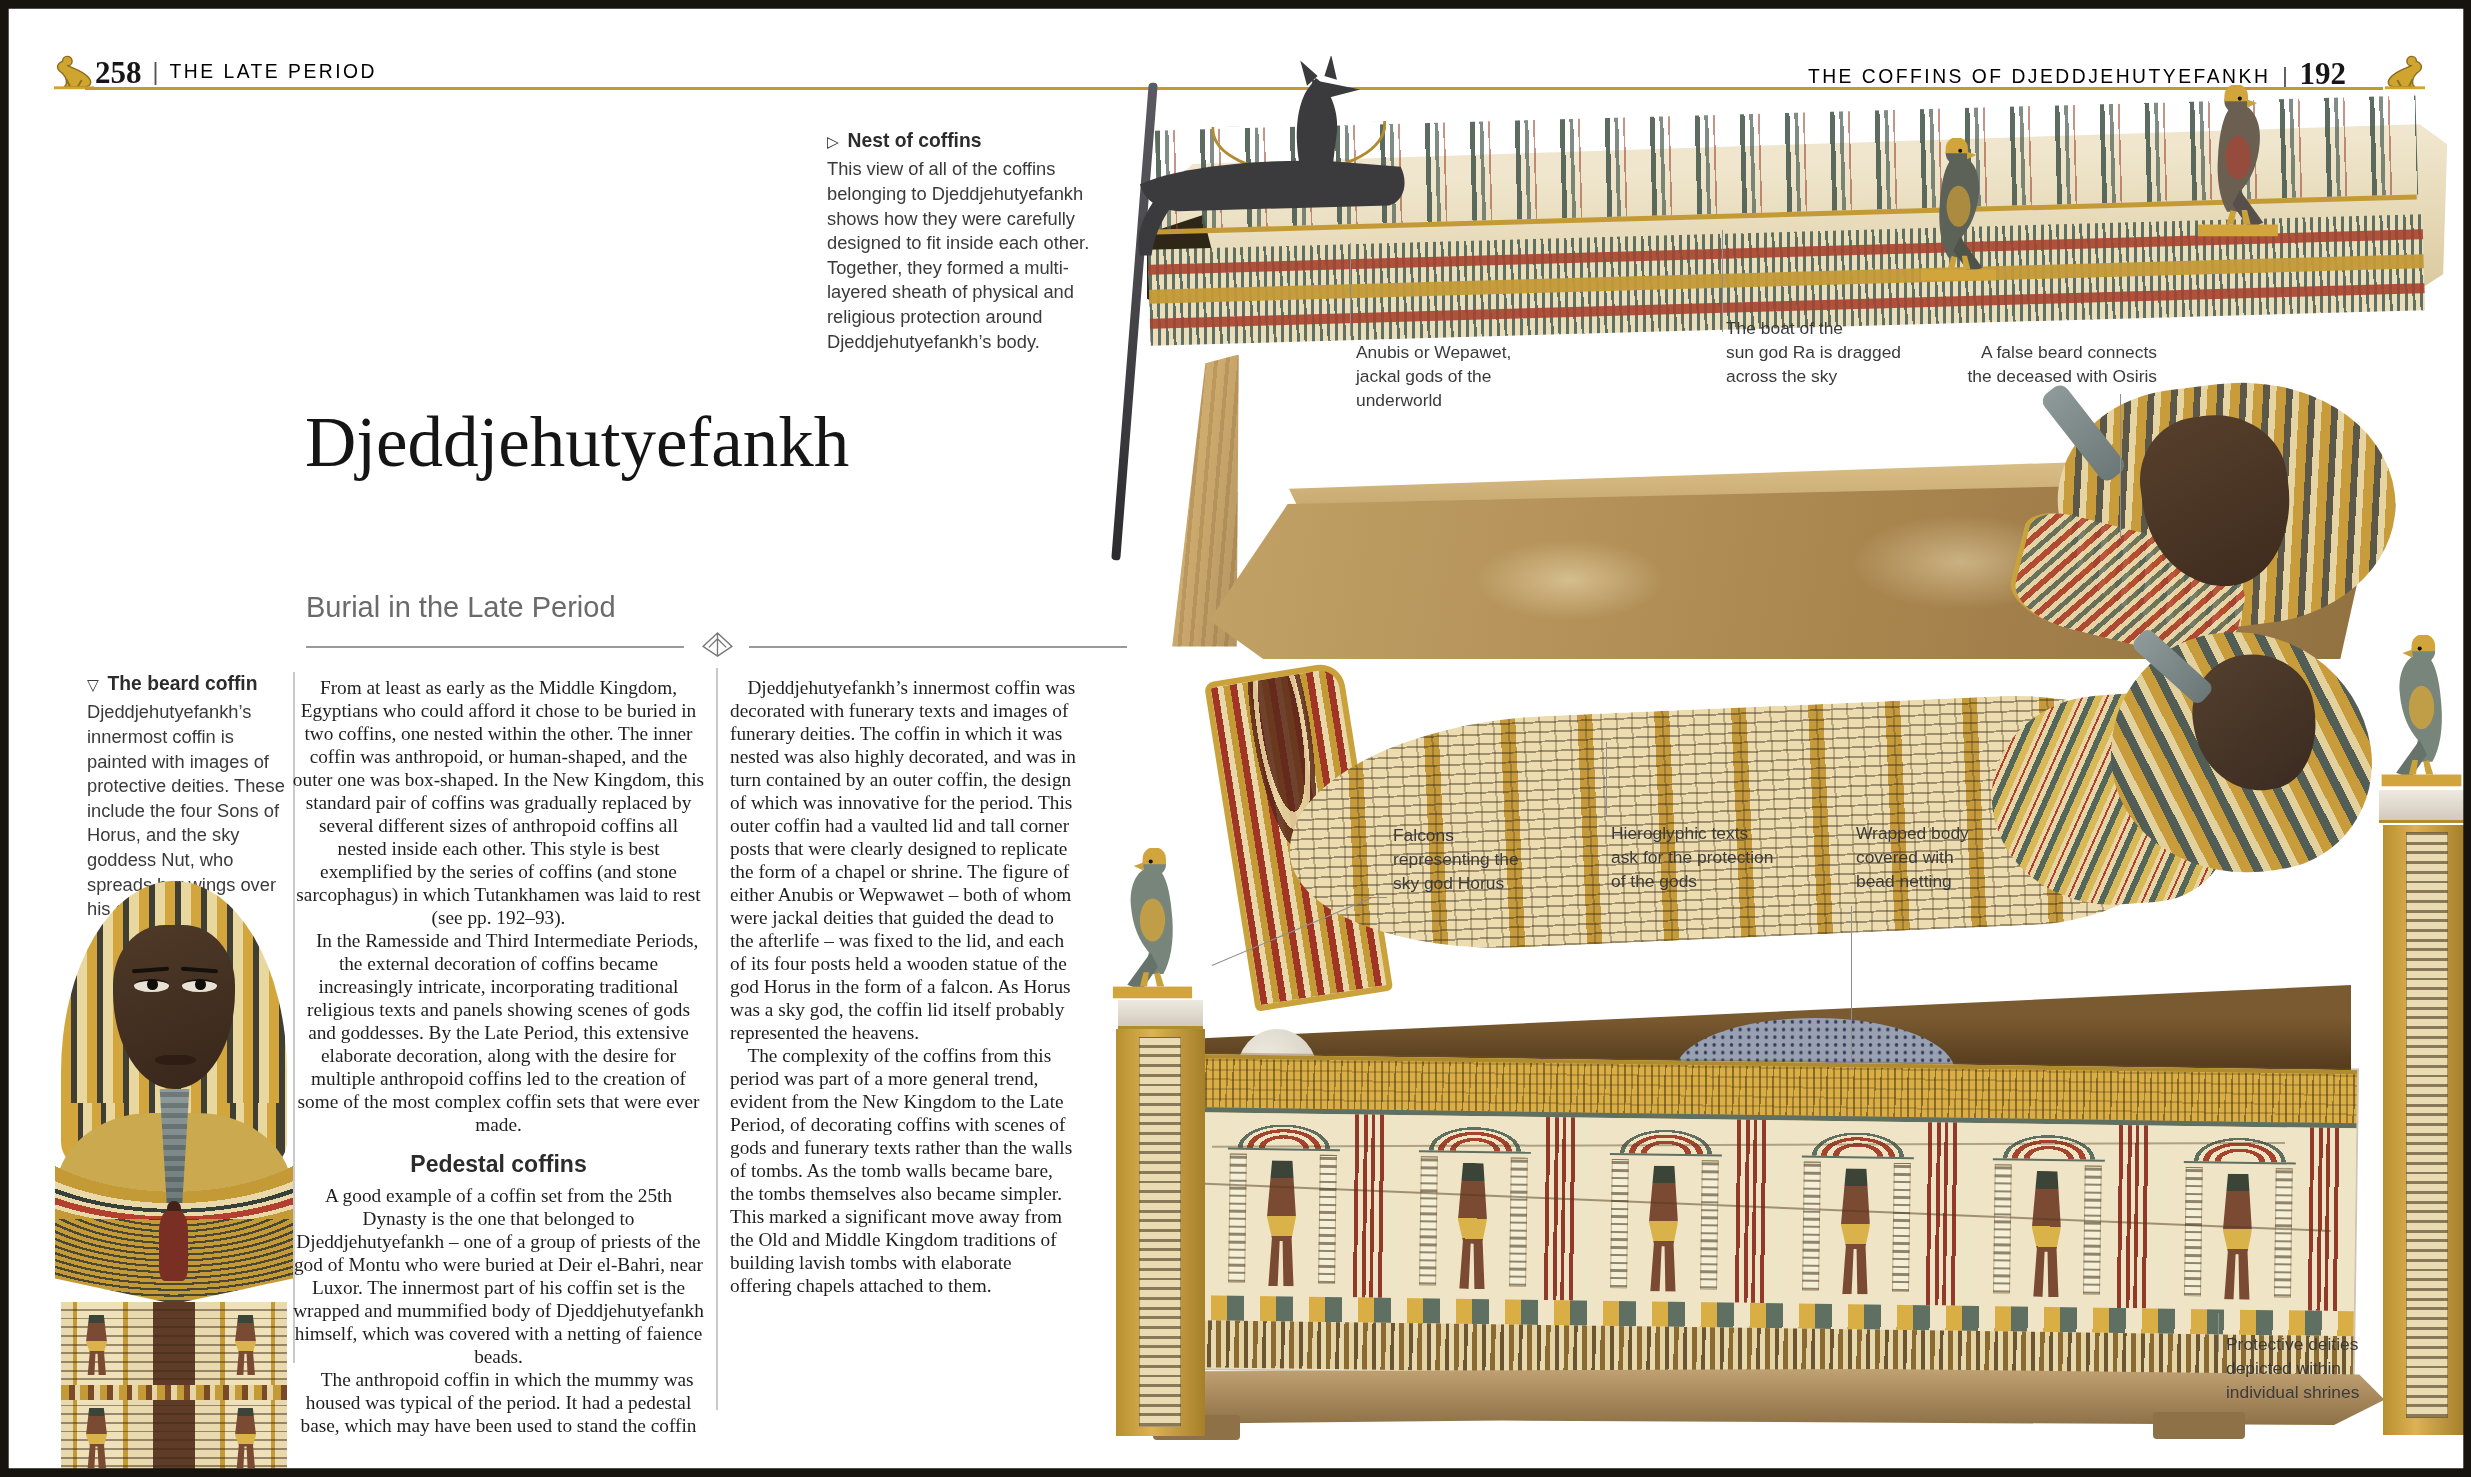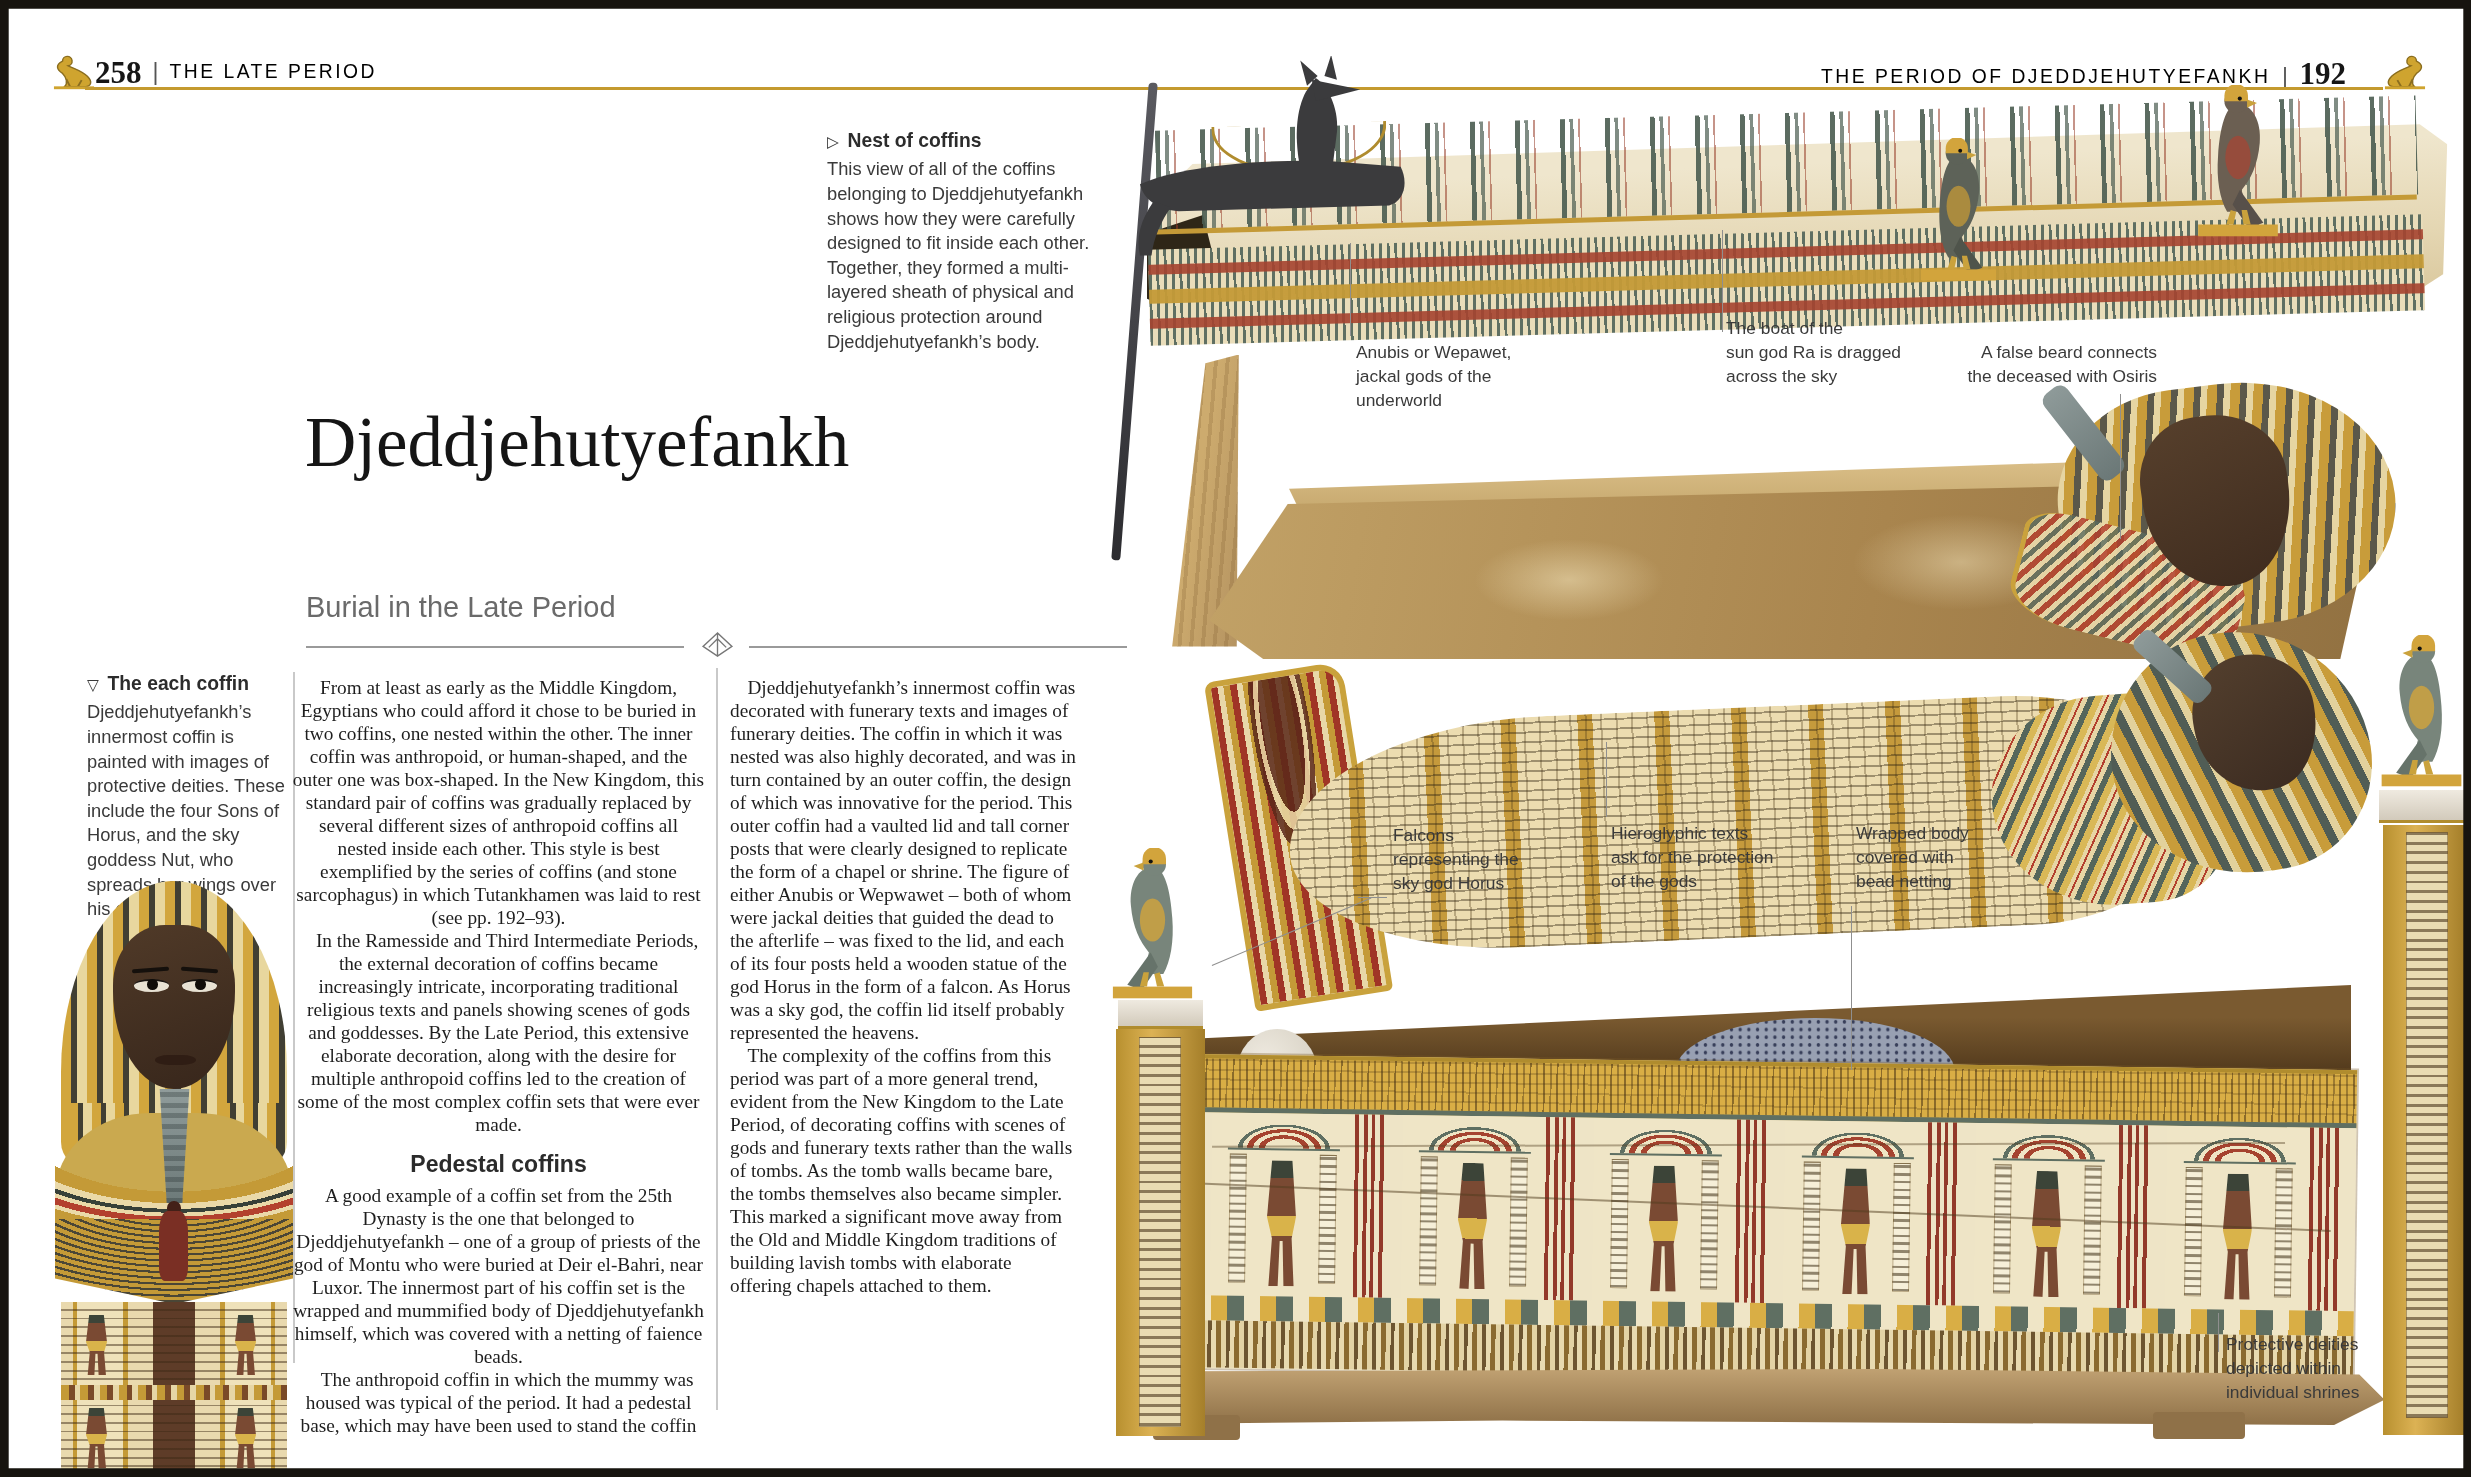--- a/index.html
+++ b/index.html
@@ -235,21 +235,21 @@
     <path d="M10,6 a5,5 0 1 1 6,5 C22,14 30,16 36,22 C42,28 40,33 32,33 L12,33 C16,29 14,23 10,19 C4,15 2,10 10,6 Z" fill="#cfa42f" stroke="#8a6d1f" stroke-width="1.5"></path>
     <path d="M18,33 l-4,-8 M26,33 l4,-7" stroke="#8a6d1f" stroke-width="2" fill="none"></path>
     <rect x="1" y="32.5" width="42" height="3" fill="#cfa42f"></rect>
   </svg>
   <div class="hdr-left">
     <span class="pagenum">258</span>
     <span class="hdr-div">|</span>
     <span class="section">THE LATE PERIOD</span>
   </div>
   <div class="hdr-right">
-    <span class="section">THE PERIOD OF DJEDDJEHUTYEFANKH</span>
+    <span class="section">THE COFFINS OF DJEDDJEHUTYEFANKH</span>
     <span class="hdr-div">|</span>
     <span class="pagenum">192</span>
   </div>
   <svg class="bird bird-r" viewBox="0 0 44 36">
     <path d="M10,6 a5,5 0 1 1 6,5 C22,14 30,16 36,22 C42,28 40,33 32,33 L12,33 C16,29 14,23 10,19 C4,15 2,10 10,6 Z" fill="#cfa42f" stroke="#8a6d1f" stroke-width="1.5"></path>
     <path d="M18,33 l-4,-8 M26,33 l4,-7" stroke="#8a6d1f" stroke-width="2" fill="none"></path>
     <rect x="1" y="32.5" width="42" height="3" fill="#cfa42f"></rect>
   </svg>
   <div class="gold-rule"></div>
 
@@ -267,21 +267,21 @@
     <div class="cap-head">
       <span class="marker">▷</span>
       <span>Nest of coffins</span>
     </div>
     <div>This view of all of the coffins belonging to Djeddjehutyefankh shows how they were carefully designed to fit inside each other. Together, they formed a multi-layered sheath of physical and religious protection around Djeddjehutyefankh’s body.</div>
   </div>
 
   <div class="caption innercap">
     <div class="cap-head">
       <span class="marker">▽</span>
-      <span>The each coffin</span>
+      <span>The beard coffin</span>
     </div>
     <div>Djeddjehutyefankh’s innermost coffin is painted with images of protective deities. These include the four Sons of Horus, and the sky goddess Nut, who spreads her wings over his chest.</div>
   </div>
 
   <div class="vd vd1"></div>
   <div class="vd vd2"></div>
 
   <div class="body-col col1">
     <p>From at least as early as the Middle Kingdom, Egyptians who could afford it chose to be buried in two coffins, one nested within the other. The inner coffin was anthropoid, or human-shaped, and the outer one was box-shaped. In the New Kingdom, this standard pair of coffins was gradually replaced by several different sizes of anthropoid coffins all nested inside each other. This style is best exemplified by the series of coffins (and stone sarcophagus) in which Tutankhamen was laid to rest (see pp. 192–93).</p>
     <p class="ind">In the Ramesside and Third Intermediate Periods, the external decoration of coffins became increasingly intricate, incorporating traditional religious texts and panels showing scenes of gods and goddesses. By the Late Period, this extensive elaborate decoration, along with the desire for multiple anthropoid coffins led to the creation of some of the most complex coffin sets that were ever made.</p>

